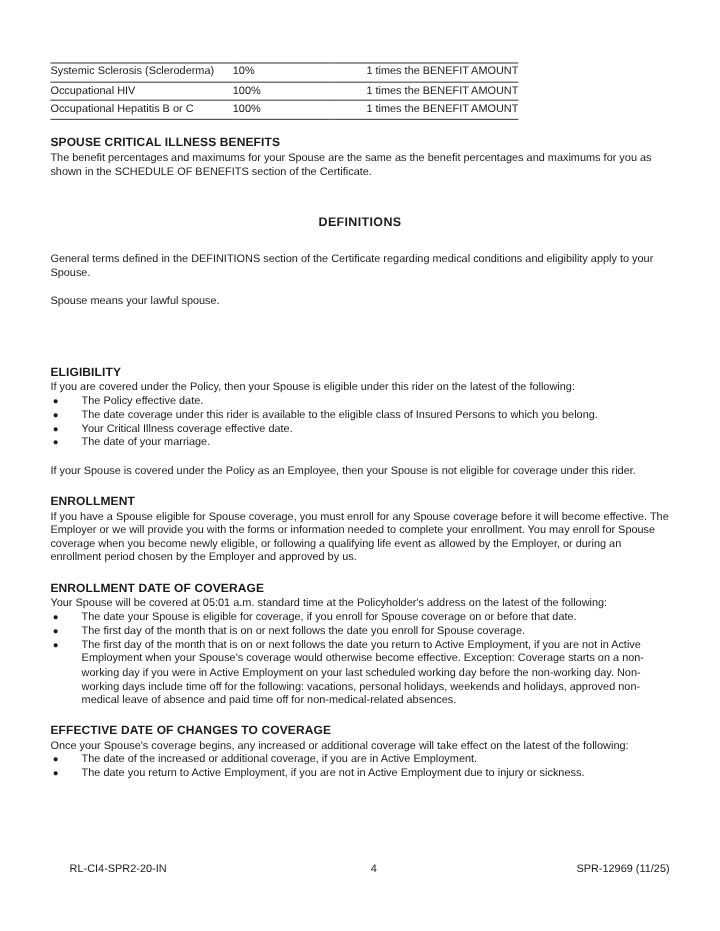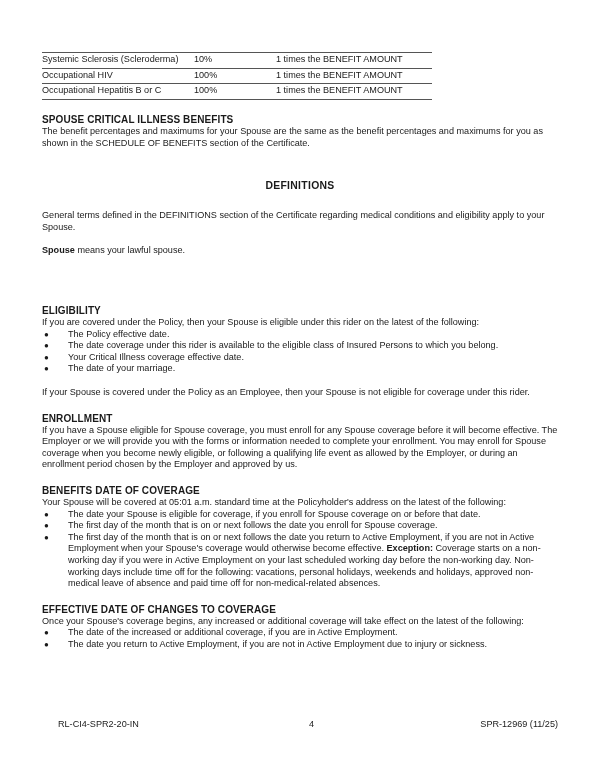--- a/index.html
+++ b/index.html
@@ -40,21 +40,21 @@
     line-height: 11.2px;
     vertical-align: top;
     padding: 1px 0 2.5px 0;
     border-bottom: 1px solid #555;
   }
   .benefit-table tr:first-child td {
     border-top: 1px solid #555;
   }
   .col-condition { width: 152px; padding-right: 4px; }
   .col-pct       { width: 82px; }
-  .col-amount    { width: 156px; }
+  .col-amount    { width: 156px; text-align: right; }
 
   
   .sec-head {
     font-size: 10px;
     font-weight: bold;
     line-height: 12px;
     margin: 0;
     padding: 0;
     letter-spacing: 0.1px;
   }
@@ -67,21 +67,21 @@
     margin: 0;
   }
 
   
   p.body {
     font-size: 9.1px;
     line-height: 11.6px;
     margin: 0;
     text-align: left;
   }
-  .bold { font-weight: bold; margin-top: 31px; }
+  .bold { font-weight: normal; margin-top: 31px; }
 
   
   ul.bullets {
     list-style: none;
     margin: 0;
     padding: 0;
   }
   ul.bullets > li {
     position: relative;
     font-size: 9.1px;
@@ -178,21 +178,21 @@
 
     <p class="body">If your Spouse is covered under the Policy as an Employee, then your Spouse is not eligible for coverage under this rider.</p>
 
     <div class="sp-14"></div>
 
     <h2 class="sec-head">ENROLLMENT</h2>
     <p class="body">If you have a Spouse eligible for Spouse coverage, you must enroll for any Spouse coverage before it will become effective.  The Employer or we will provide you with the forms or information needed to complete your enrollment.  You may enroll for Spouse coverage when you become newly eligible, or following a qualifying life event as allowed by the Employer, or during an enrollment period chosen by the Employer and approved by us.</p>
 
     <div class="sp-14"></div>
 
-    <h2 class="sec-head">BENEFITS DATE OF COVERAGE</h2>
+    <h2 class="sec-head">ENROLLMENT DATE OF COVERAGE</h2>
     <p class="body">Your Spouse will be covered at 05:01 a.m. standard time at the Policyholder's address on the latest of the following:</p>
     <ul class="bullets">
       <li><span class="dot">●</span><span>The date your Spouse is eligible for coverage, if you enroll for Spouse coverage on or before that date.</span></li>
       <li><span class="dot">●</span><span>The first day of the month that is on or next follows the date you enroll for Spouse coverage.</span></li>
       <li><span class="dot">●</span><span>The first day of the month that is on or next follows the date you return to Active Employment, if you are not in Active Employment when your Spouse's coverage would otherwise become effective.  </span><span class="bold">Exception:</span><span> Coverage starts on a non-working day if you were in Active Employment on your last scheduled working day before the non-working day.  Non-working days include time off for the following: vacations, personal holidays, weekends and holidays, approved non-medical leave of absence and paid time off for non-medical-related absences.</span></li>
     </ul>
 
     <div class="sp-14"></div>
 
     <h2 class="sec-head">EFFECTIVE DATE OF CHANGES TO COVERAGE</h2>

